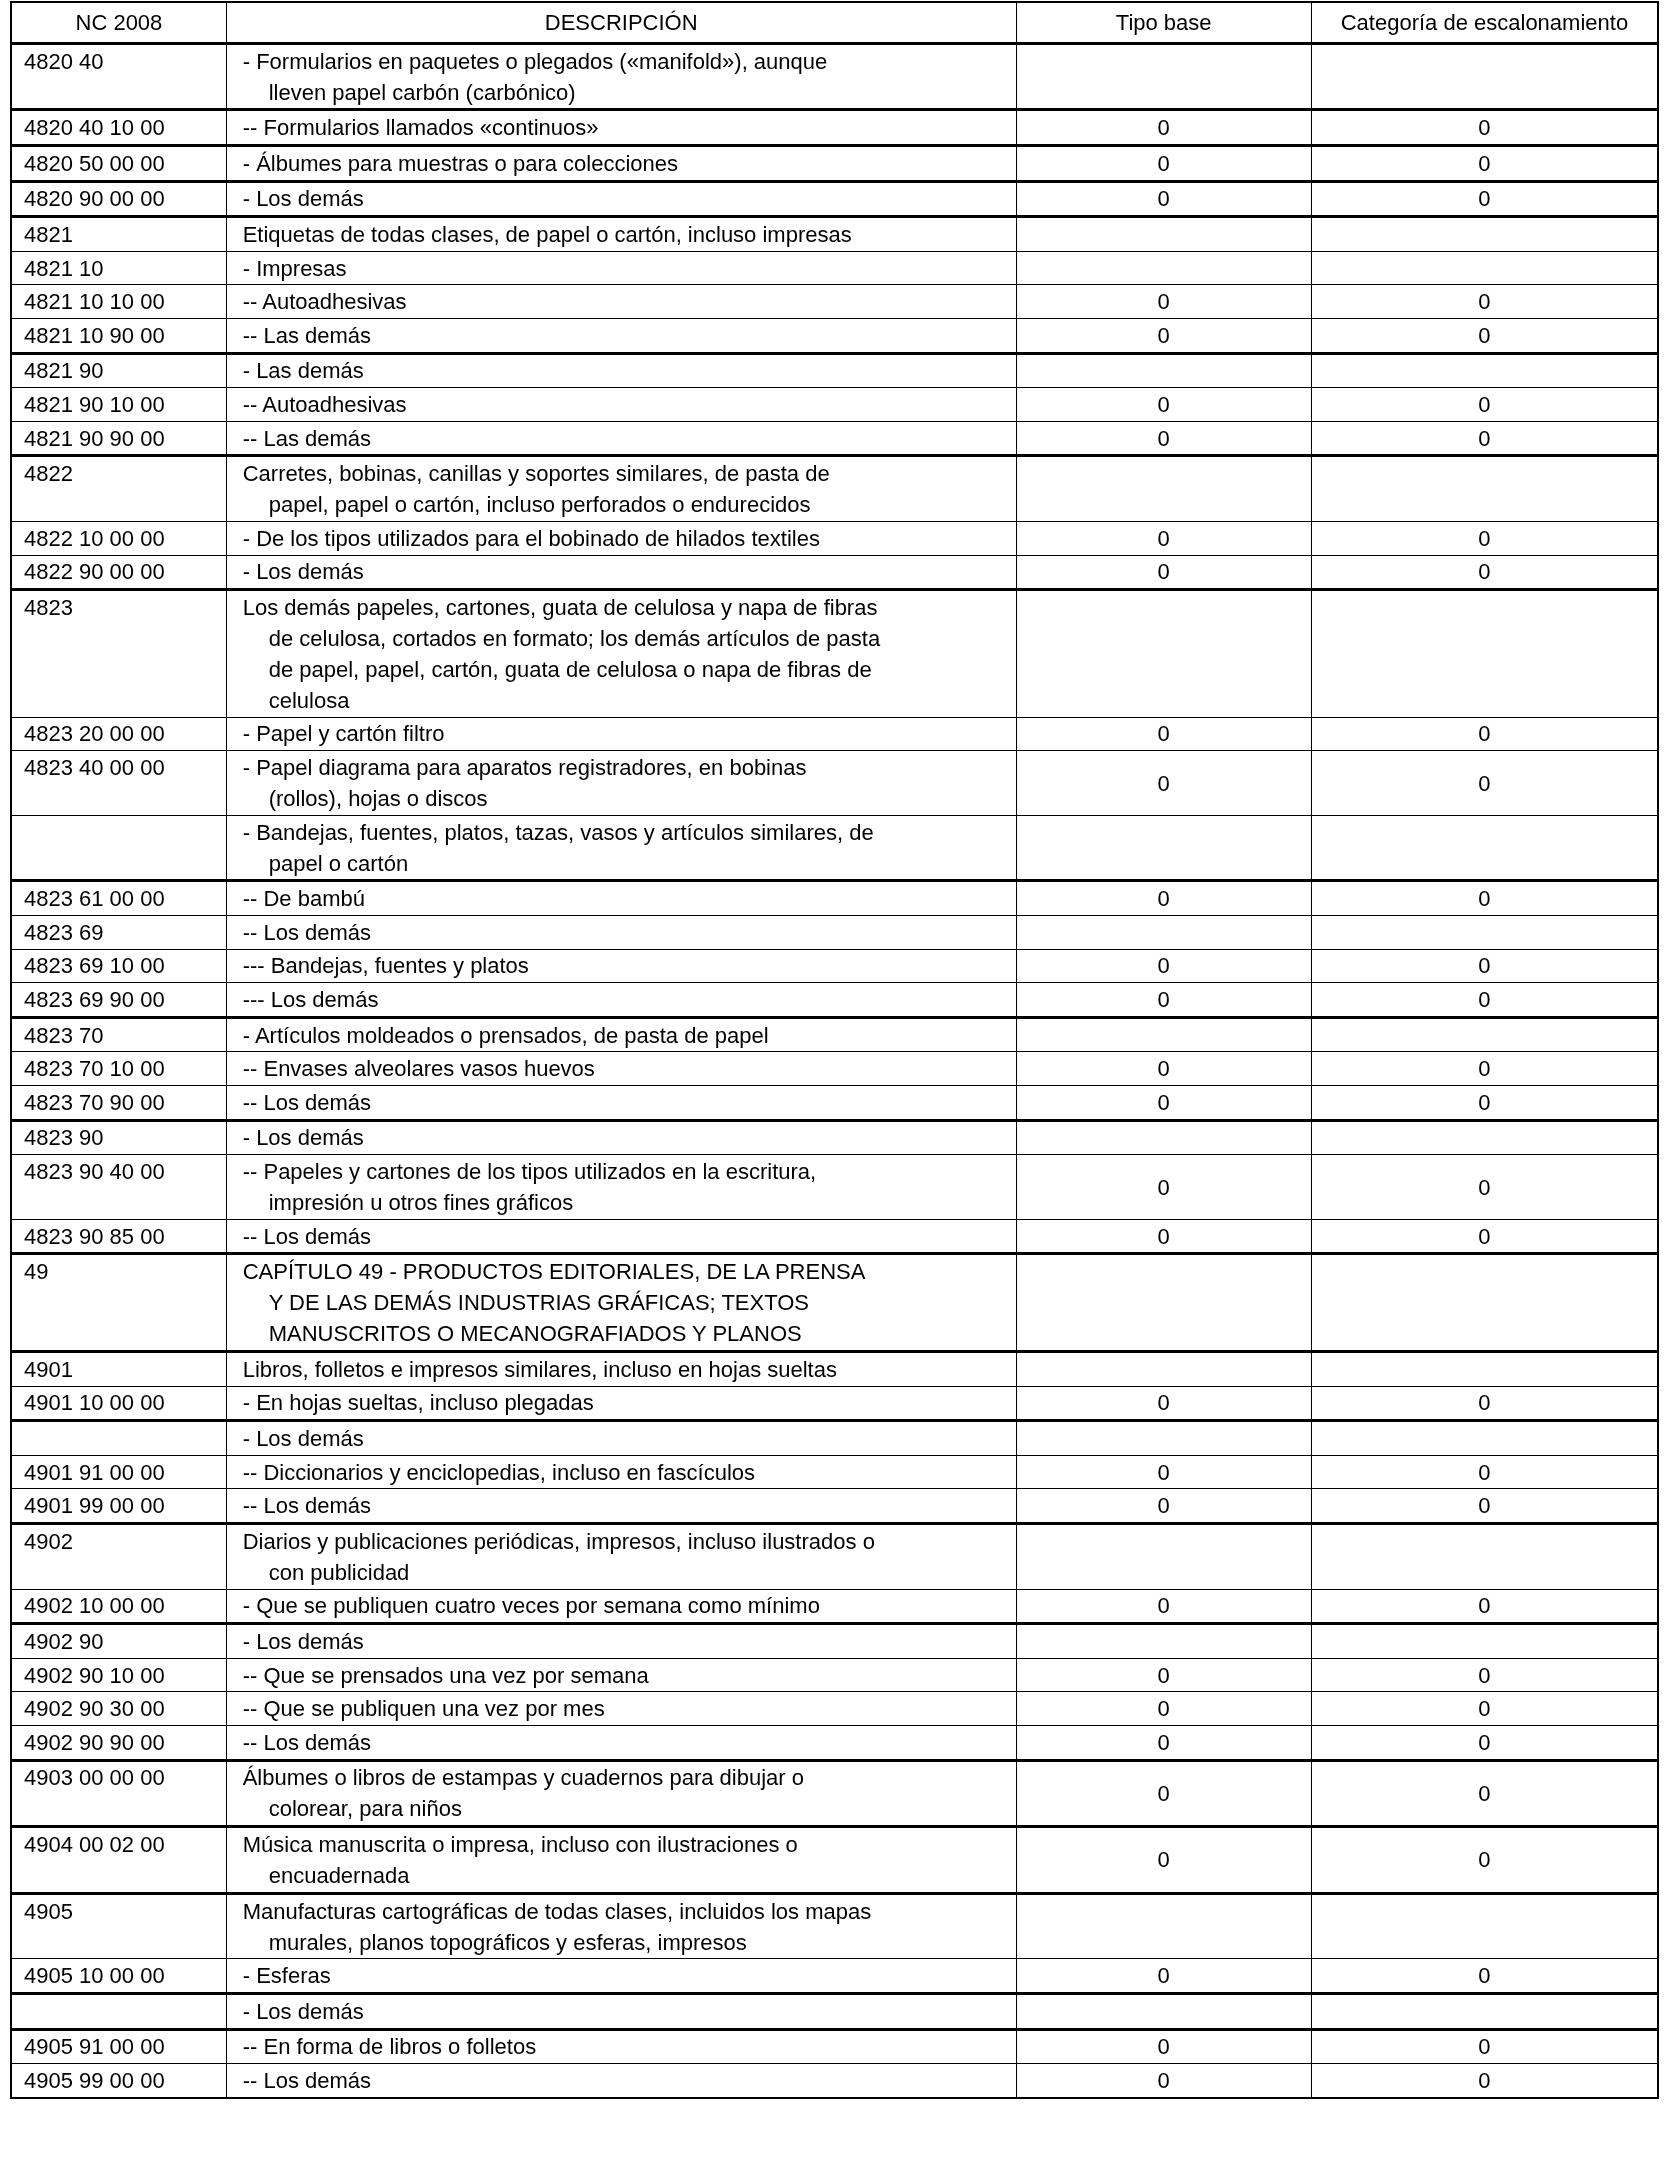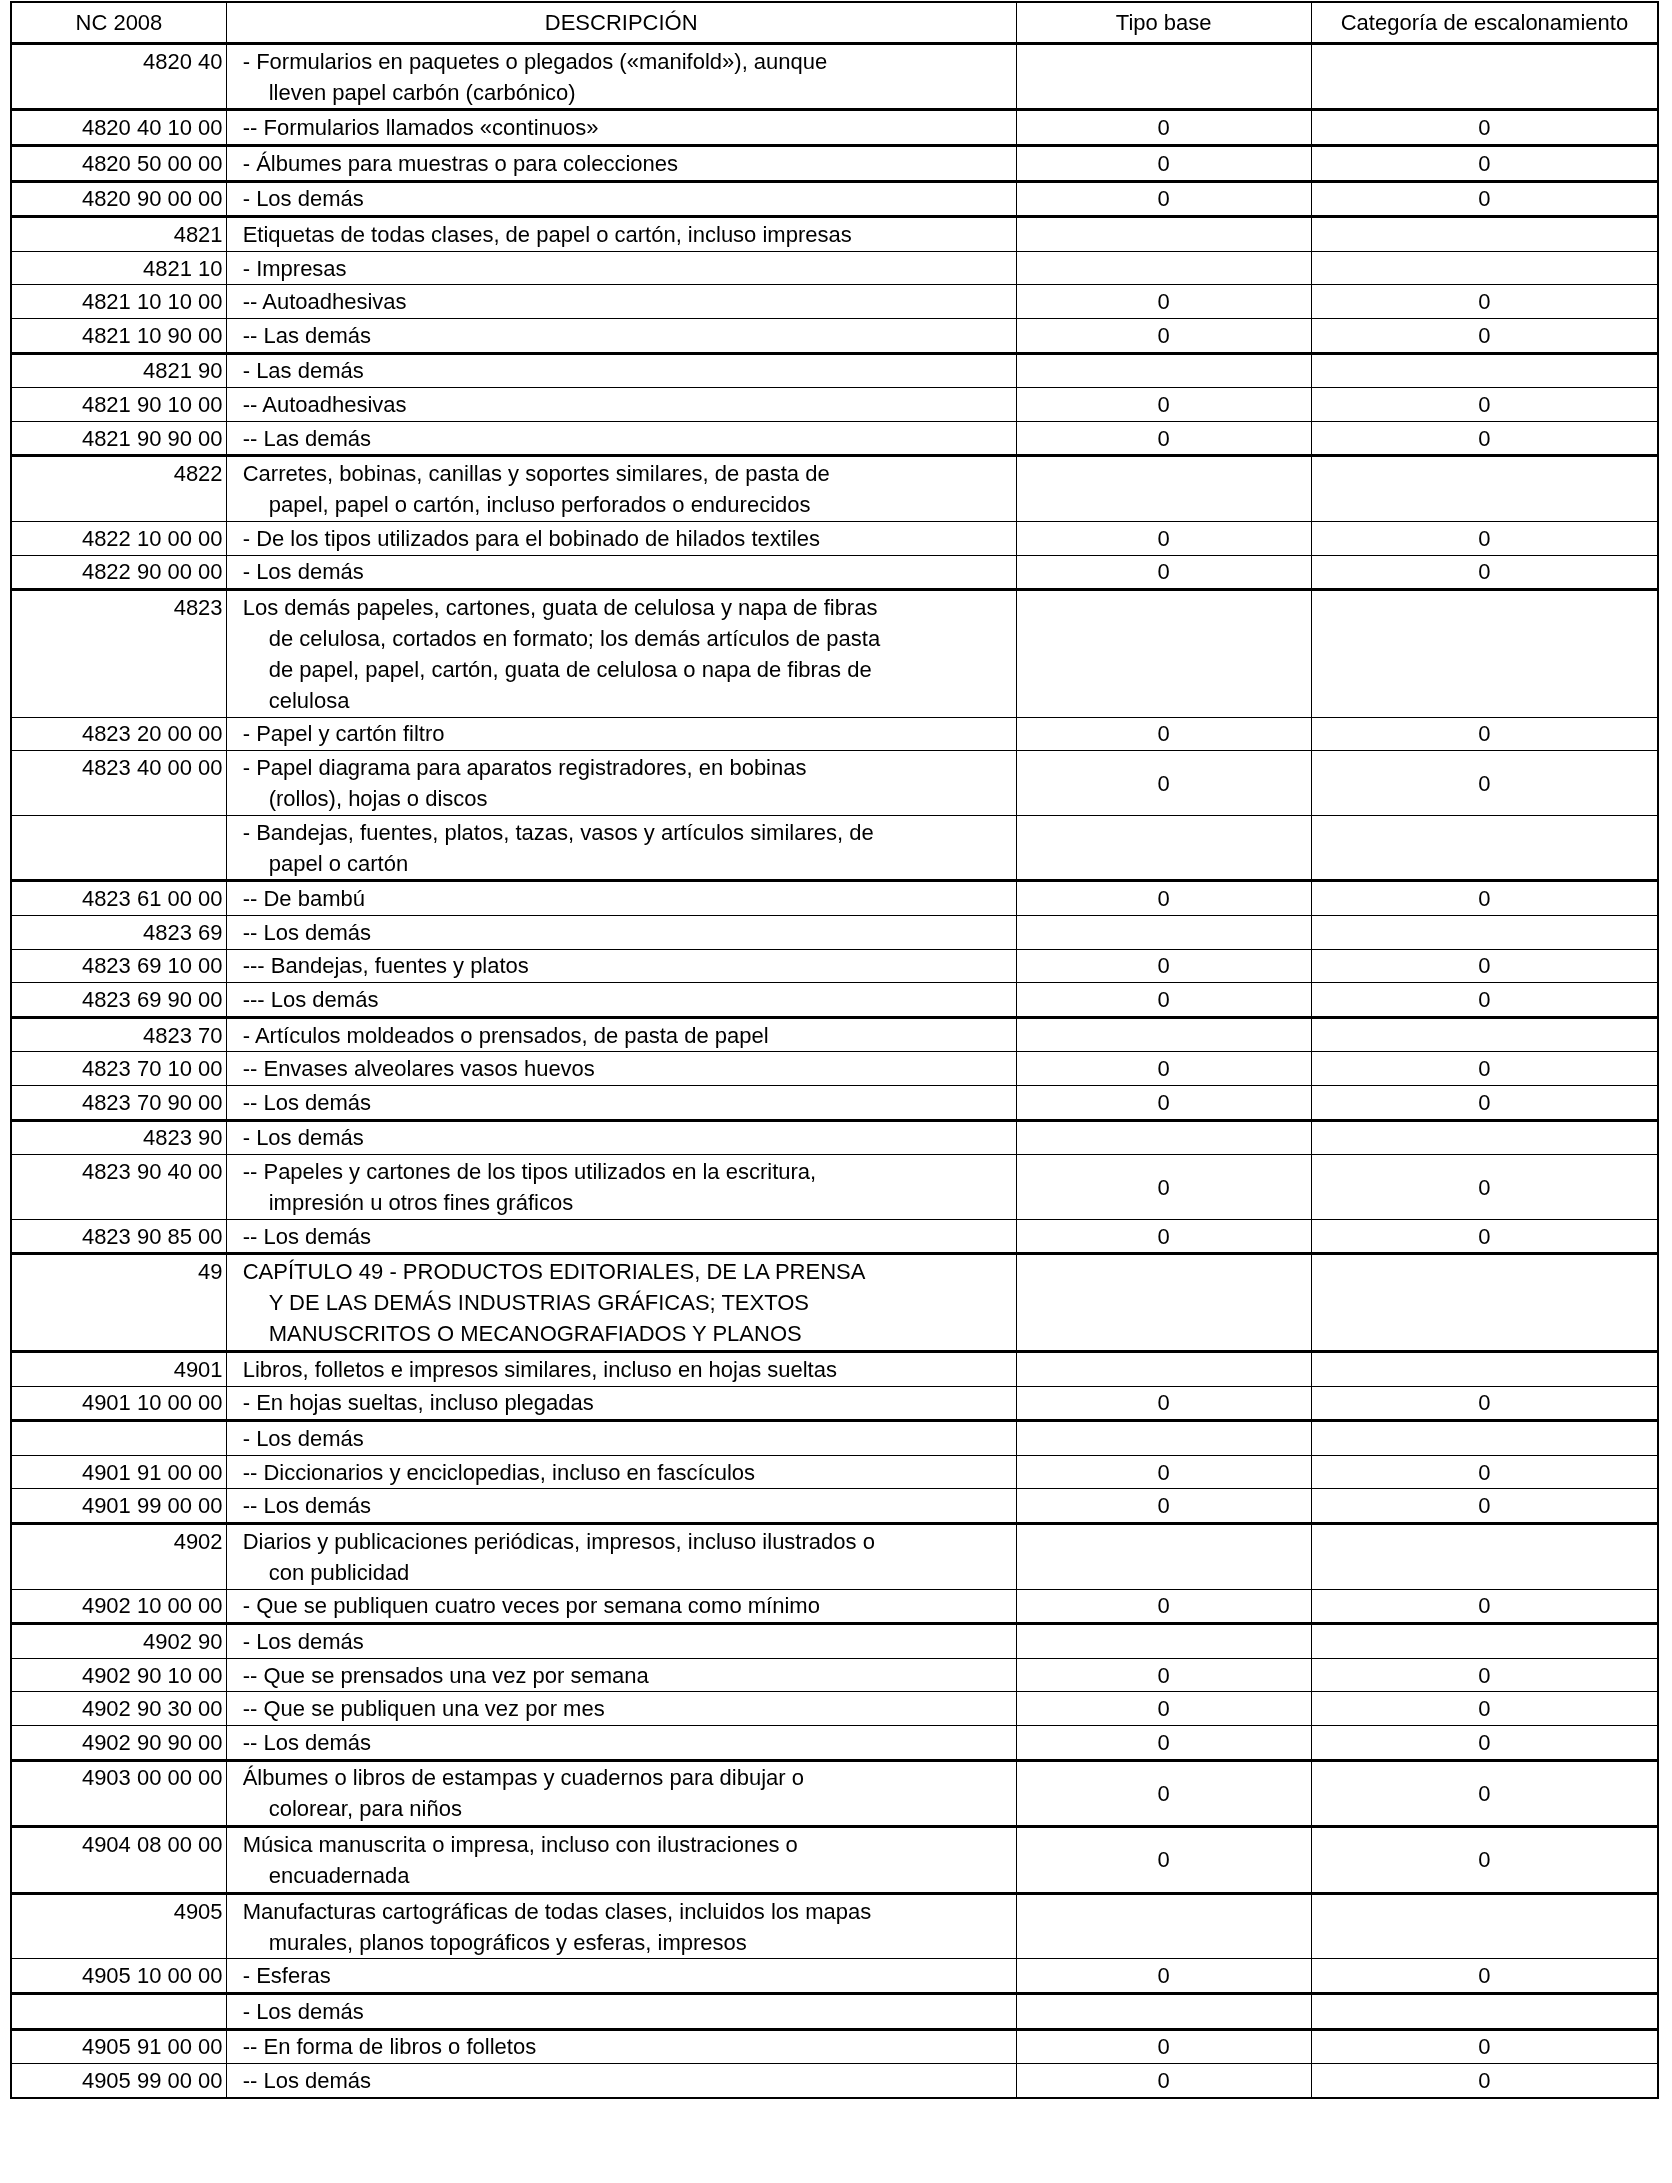--- a/index.html
+++ b/index.html
@@ -36,21 +36,20 @@
     font-weight: normal;
     text-align: center;
     vertical-align: middle;
     padding: 3.9px 3.1px;
     border-bottom-width: 3.1px;
   }
   td.cell-code {
     vertical-align: top;
     padding: 0.8px 3.1px 0.8px 11.8px;
     white-space: nowrap;
-    text-align: right;
   }
   td.cell-desc {
     vertical-align: top;
     padding: 0.8px 7.9px 0.8px 42px;
     text-indent: -26px;
     white-space: pre-wrap;
   }
   td.cell-base,
   td.cell-cat {
     text-align: center;
@@ -333,21 +332,21 @@
           <td class="cell-cat">0</td>
         </tr>
         <tr class="thick">
           <td class="cell-code">4903 00 00 00</td>
           <td class="cell-desc">Álbumes o libros de estampas y cuadernos para dibujar o
 colorear, para niños</td>
           <td class="cell-base">0</td>
           <td class="cell-cat">0</td>
         </tr>
         <tr class="thick">
-          <td class="cell-code">4904 08 00 00</td>
+          <td class="cell-code">4904 00 02 00</td>
           <td class="cell-desc">Música manuscrita o impresa, incluso con ilustraciones o
 encuadernada</td>
           <td class="cell-base">0</td>
           <td class="cell-cat">0</td>
         </tr>
         <tr class="thick">
           <td class="cell-code">4905</td>
           <td class="cell-desc">Manufacturas cartográficas de todas clases, incluidos los mapas
 murales, planos topográficos y esferas, impresos</td>
           <td class="cell-base"></td>

